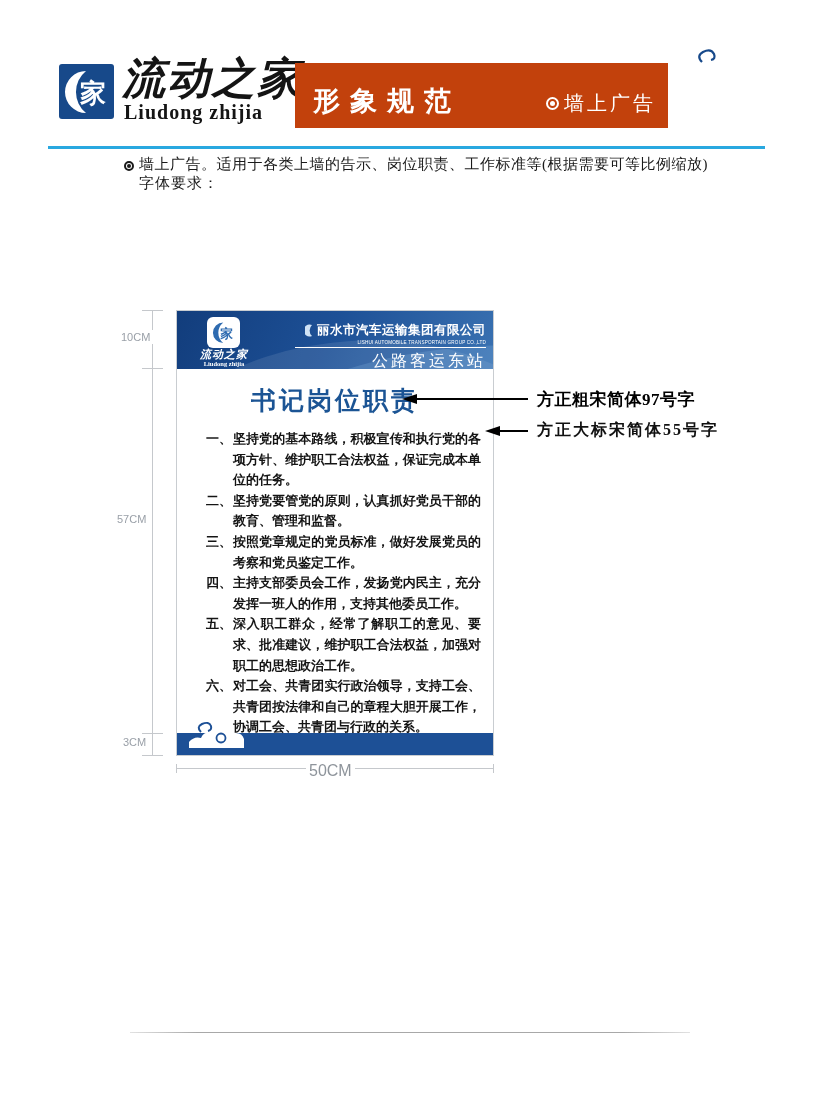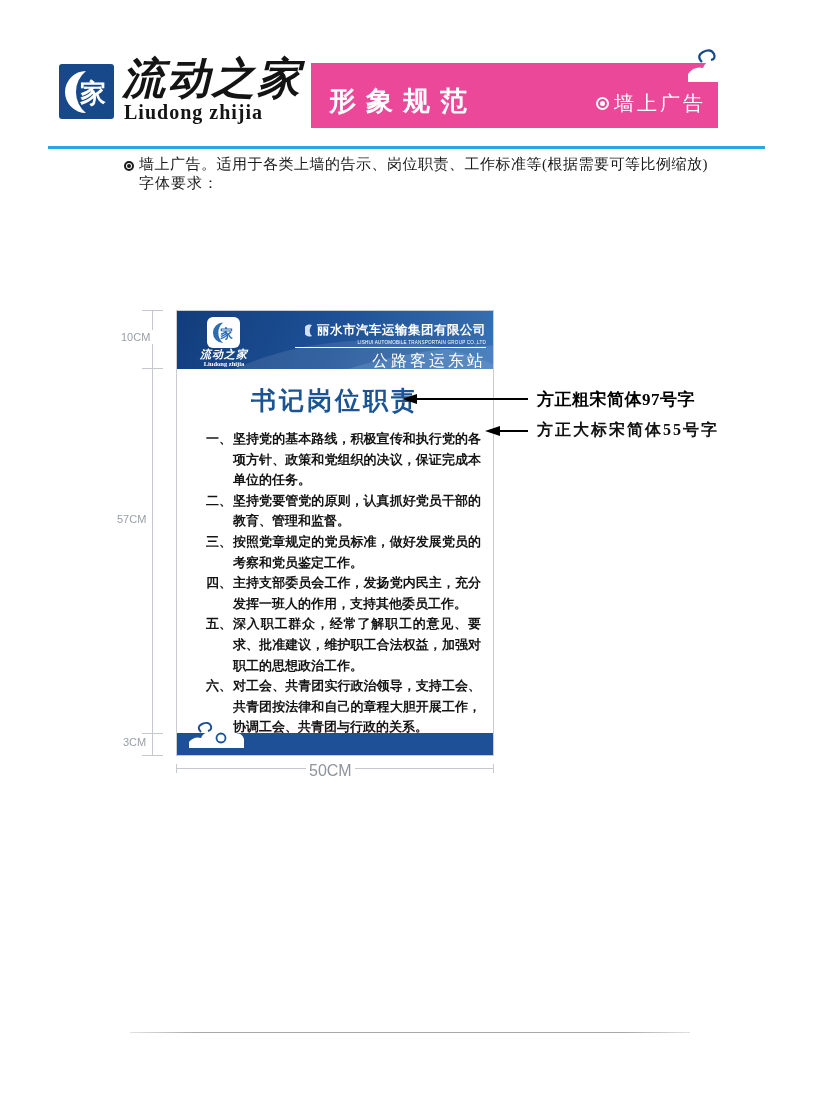--- a/index.html
+++ b/index.html
@@ -4,21 +4,21 @@
 <style>
   * { margin:0; padding:0; box-sizing:border-box; }
   body { background:#fff; font-family:"Liberation Serif", serif; }
   #page { position:relative; width:818px; height:1111px; background:#fff; overflow:hidden; margin:0 auto; }
   .abs { position:absolute; }
 
   
   .logo-box { left:59px; top:64px; width:55px; height:55px; background:#17498A; border-radius:3px; }
   .brand-zh { left:122px; top:50px; width:195px; font-size:43px; font-weight:700; font-style:italic; color:#141414; letter-spacing:2px; white-space:nowrap; font-family:"DejaVu Serif", serif; }
   .brand-en { left:124px; top:101px; font-size:20px; font-weight:700; color:#141414; letter-spacing:1px; font-family:"Liberation Serif", serif; }
-  .section-bar { left:311px; top:63px; width:407px; height:65px; background:#ec4899; }
+  .section-bar { left:295px; top:63px; width:373px; height:65px; background:#c2410c; }
   .section-title { position:absolute; left:18px; bottom:9px; color:#fff; font-size:27px; font-weight:700; letter-spacing:10px; }
   .section-tag { position:absolute; right:12px; bottom:11px; color:#fff; font-size:20px; letter-spacing:3px; display:flex; align-items:center; gap:5px; }
   .ring-icon { display:inline-block; width:13px; height:13px; border:2px solid #fff; border-radius:50%; position:relative; flex:0 0 auto; }
   .ring-icon::after { content:''; position:absolute; inset:2px; background:#fff; border-radius:50%; }
   .cloud-deco { left:688px; top:44px; }
   .cyan-line { left:48px; top:146px; width:717px; height:3px; background:#29A8E0; }
 
   
   .intro-bullet { left:124px; top:161px; width:10px; height:10px; border:2px solid #1a1a1a; border-radius:50%; position:absolute; }
   .intro-bullet::after { content:''; position:absolute; inset:1px; background:#1a1a1a; border-radius:50%; }
@@ -114,21 +114,21 @@
         <div class="p-company-en">LISHUI AUTOMOBILE TRANSPORTAIN GROUP CO.,LTD</div>
         <div class="p-station">公路客运东站</div>
       </div>
     </div>
 
     <div class="p-title">书记岗位职责</div>
 
     <div class="p-list">
       <div class="p-item">
         <span class="p-num">一、</span>
-        <span class="p-text">坚持党的基本路线，积极宣传和执行党的各项方针、政策和党组织的决议，保证完成本单位的任务。</span>
+        <span class="p-text">坚持党的基本路线，积极宣传和执行党的各项方针、维护职工合法权益，保证完成本单位的任务。</span>
       </div>
       <div class="p-item">
         <span class="p-num">二、</span>
         <span class="p-text">坚持党要管党的原则，认真抓好党员干部的教育、管理和监督。</span>
       </div>
       <div class="p-item">
         <span class="p-num">三、</span>
         <span class="p-text">按照党章规定的党员标准，做好发展党员的考察和党员鉴定工作。</span>
       </div>
       <div class="p-item">

